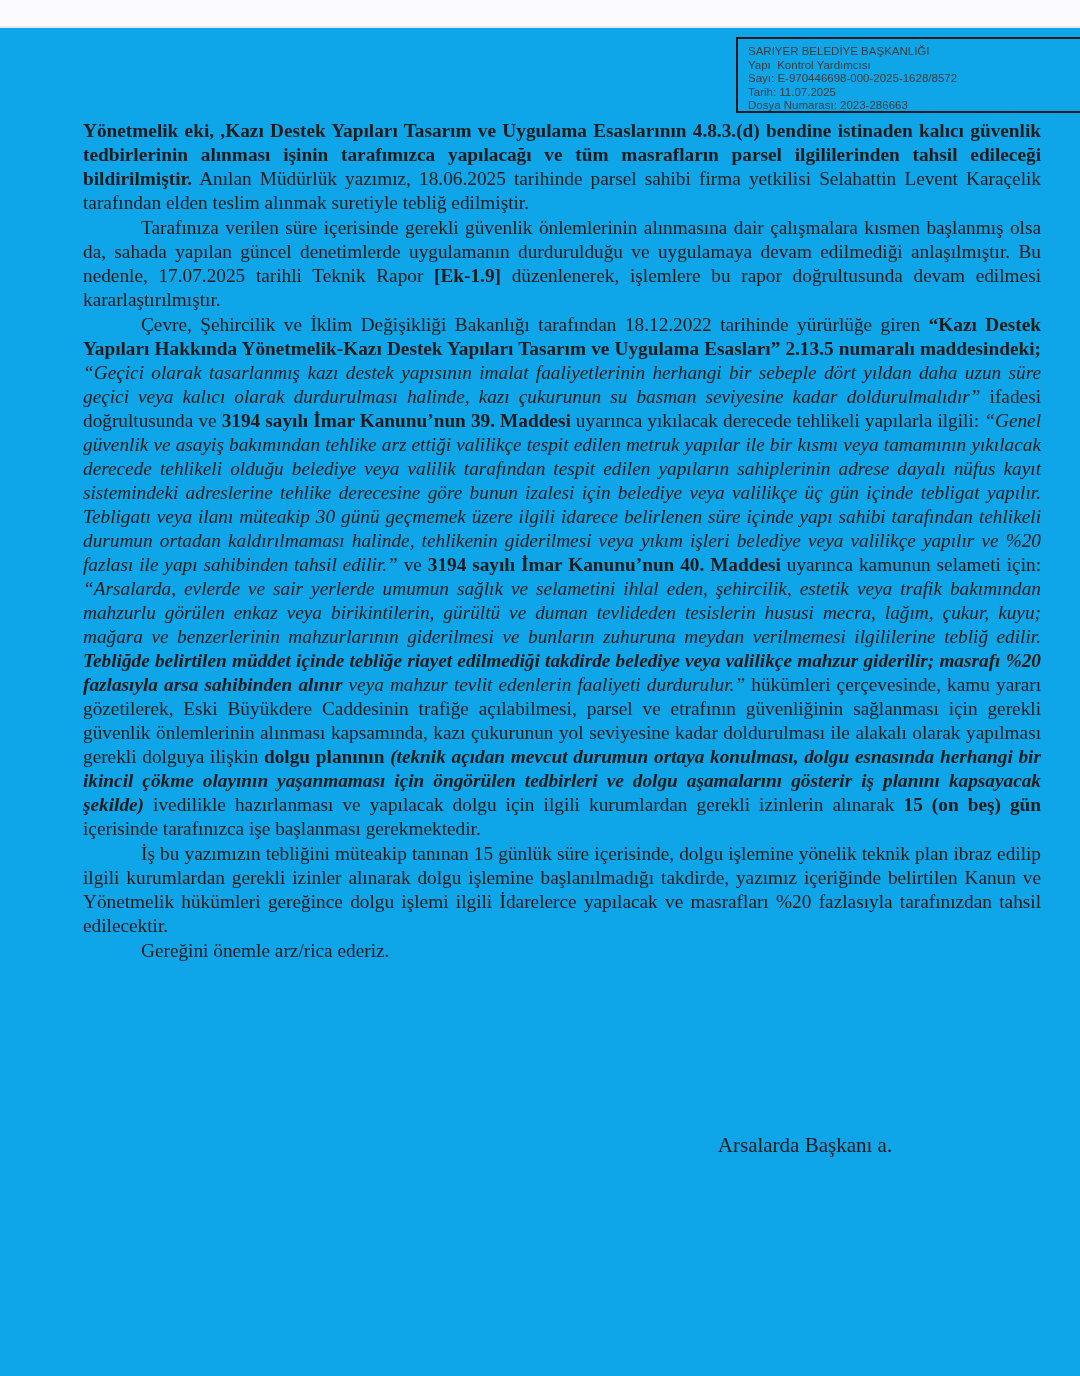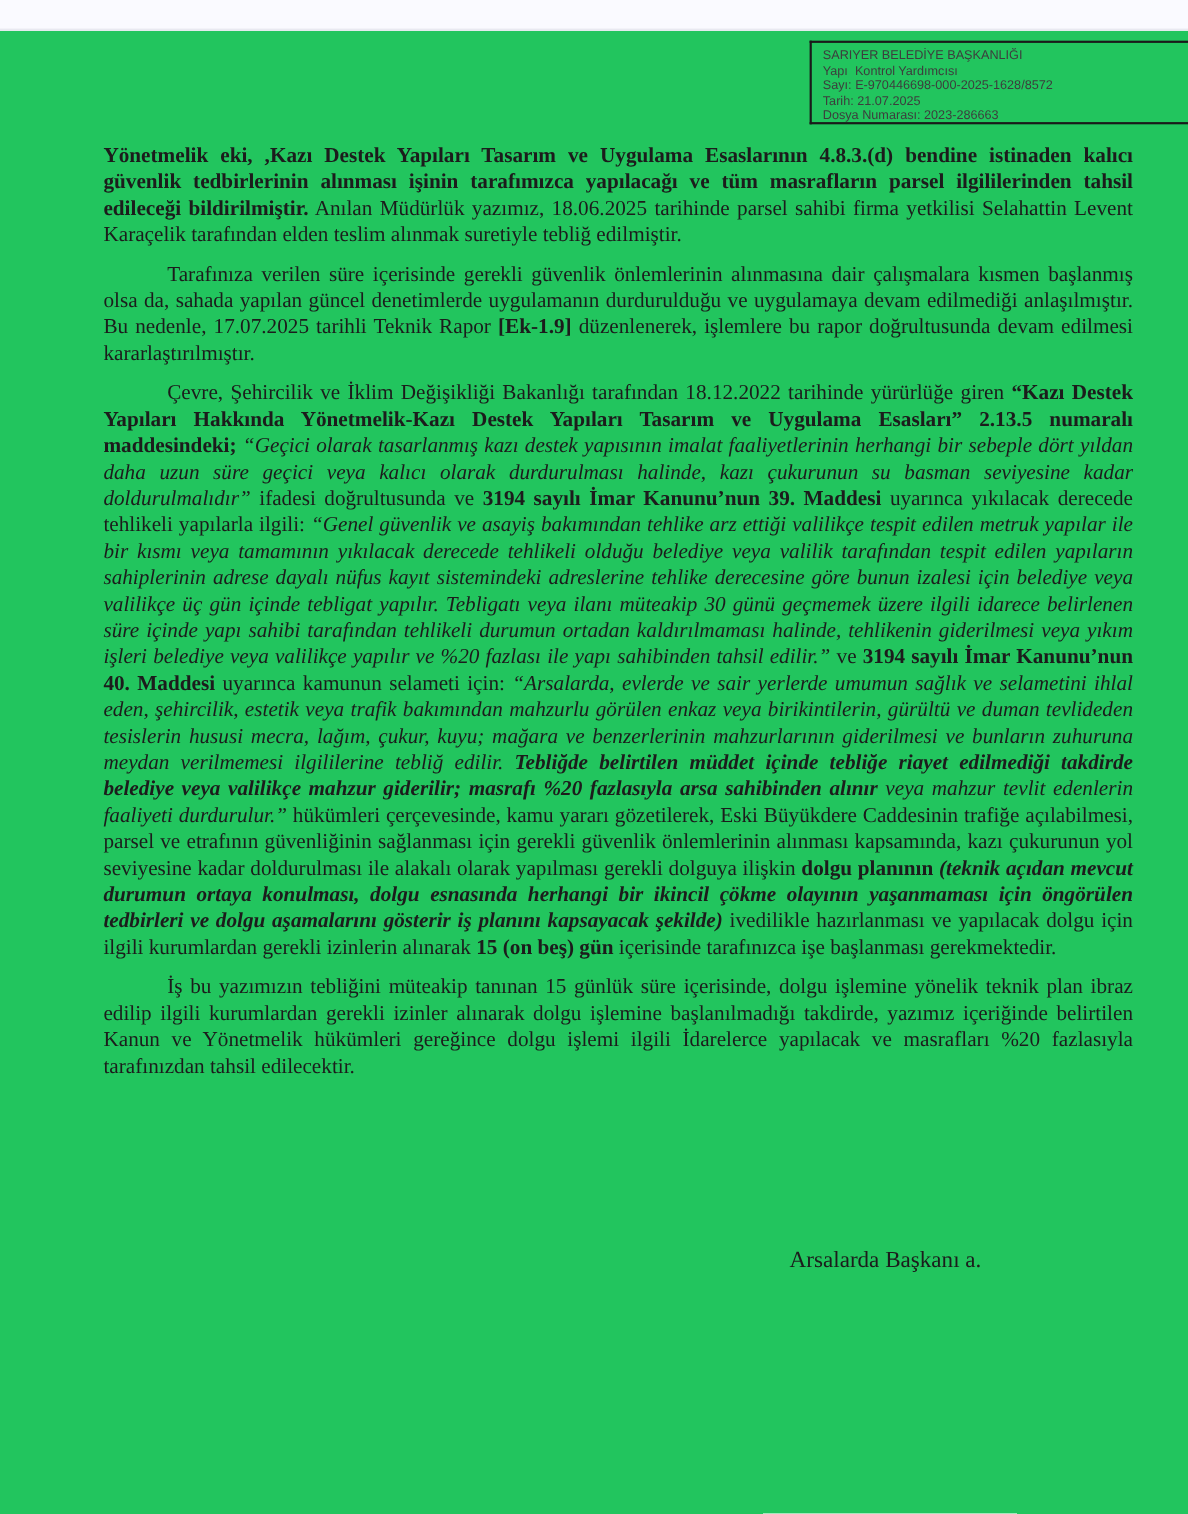--- a/index.html
+++ b/index.html
@@ -1,19 +1,19 @@
 <!DOCTYPE html>
 <html lang="tr"><head>
 <meta charset="utf-8">
 <style>
   html,body{margin:0;padding:0;background:#ffffff;}
   .page{
     position:relative;
     width:1080px;height:1376px;
-    background:#22c55e;
+    background:#0ea5e9;
     font-family:"Liberation Serif", serif;
     color:#1c1c1c;
     overflow:hidden;
   }
   .top-strip{
     position:absolute;top:0;left:0;width:1080px;height:26px;
     background:#fafaff;border-bottom:2px solid #e9e9f1;
   }
   .header-box{
     position:absolute;top:37px;left:736px;width:344px;height:76px;
@@ -22,21 +22,21 @@
     padding:6px 0 0 10px;
     font-family:"Liberation Sans", sans-serif;
     font-size:11.5px;line-height:13.6px;color:#3d3d3d;
   }
   .header-box div{white-space:pre-wrap;}
   .doc-body{
     position:absolute;top:118px;left:82px;width:960px;
     font-size:19.3px;line-height:24px;
     text-align:justify;
   }
-  .doc-body p{margin:12px;padding:0;}
+  .doc-body p{margin:1px;padding:0;}
   .doc-body p.indent{text-indent:58px;}
   .run-normal{font-weight:normal;font-style:normal;}
   .run-bold{font-weight:bold;}
   .run-italic{font-style:italic;}
   .run-bolditalic{font-weight:bold;font-style:italic;}
   .signature{
     position:absolute;top:1131px;left:615px;width:380px;
     text-align:center;font-size:21px;line-height:29px;color:#1c1c1c;
   }
   .attachment-note{
@@ -48,29 +48,30 @@
 <body>
 
 <div class="page">
 
   <div class="top-strip"></div>
 
   <div class="header-box">
     <div>SARIYER BELEDİYE BAŞKANLIĞI</div>
     <div>Yapı  Kontrol Yardımcısı</div>
     <div>Sayı: E-970446698-000-2025-1628/8572</div>
-    <div>Tarih: 21.07.2025</div>
+    <div>Tarih: 11.07.2025</div>
     <div>Dosya Numarası: 2023-286663</div>
   </div>
 
   <div class="doc-body">
     <p><span class="run-bold">Yönetmelik eki, ,Kazı Destek Yapıları Tasarım ve Uygulama Esaslarının 4.8.3.(d) bendine istinaden kalıcı güvenlik tedbirlerinin alınması işinin tarafımızca yapılacağı ve tüm masrafların parsel ilgililerinden tahsil edileceği bildirilmiştir.</span><span class="run-normal"> Anılan Müdürlük yazımız, 18.06.2025 tarihinde parsel sahibi firma yetkilisi Selahattin Levent Karaçelik tarafından elden teslim alınmak suretiyle tebliğ edilmiştir.</span></p>
     <p class="indent"><span class="run-normal">Tarafınıza verilen süre içerisinde gerekli güvenlik önlemlerinin alınmasına dair çalışmalara kısmen başlanmış olsa da, sahada yapılan güncel denetimlerde uygulamanın durdurulduğu ve uygulamaya devam edilmediği anlaşılmıştır. Bu nedenle, 17.07.2025 tarihli Teknik Rapor </span><span class="run-bold">[Ek-1.9]</span><span class="run-normal"> düzenlenerek, işlemlere bu rapor doğrultusunda devam edilmesi kararlaştırılmıştır.</span></p>
     <p class="indent"><span class="run-normal">Çevre, Şehircilik ve İklim Değişikliği Bakanlığı tarafından 18.12.2022 tarihinde yürürlüğe giren </span><span class="run-bold">“Kazı Destek Yapıları Hakkında Yönetmelik-Kazı Destek Yapıları Tasarım ve Uygulama Esasları” 2.13.5 numaralı maddesindeki;</span><span class="run-italic"> “Geçici olarak tasarlanmış kazı destek yapısının imalat faaliyetlerinin herhangi bir sebeple dört yıldan daha uzun süre geçici veya kalıcı olarak durdurulması halinde, kazı çukurunun su basman seviyesine kadar doldurulmalıdır”</span><span class="run-normal"> ifadesi doğrultusunda ve </span><span class="run-bold">3194 sayılı İmar Kanunu’nun 39. Maddesi</span><span class="run-normal"> uyarınca yıkılacak derecede tehlikeli yapılarla ilgili: </span><span class="run-italic">“Genel güvenlik ve asayiş bakımından tehlike arz ettiği valilikçe tespit edilen metruk yapılar ile bir kısmı veya tamamının yıkılacak derecede tehlikeli olduğu belediye veya valilik tarafından tespit edilen yapıların sahiplerinin adrese dayalı nüfus kayıt sistemindeki adreslerine tehlike derecesine göre bunun izalesi için belediye veya valilikçe üç gün içinde tebligat yapılır. Tebligatı veya ilanı müteakip 30 günü geçmemek üzere ilgili idarece belirlenen süre içinde yapı sahibi tarafından tehlikeli durumun ortadan kaldırılmaması halinde, tehlikenin giderilmesi veya yıkım işleri belediye veya valilikçe yapılır ve %20 fazlası ile yapı sahibinden tahsil edilir.”</span><span class="run-normal"> ve </span><span class="run-bold">3194 sayılı İmar Kanunu’nun 40. Maddesi</span><span class="run-normal"> uyarınca kamunun selameti için: </span><span class="run-italic">“Arsalarda, evlerde ve sair yerlerde umumun sağlık ve selametini ihlal eden, şehircilik, estetik veya trafik bakımından mahzurlu görülen enkaz veya birikintilerin, gürültü ve duman tevlideden tesislerin hususi mecra, lağım, çukur, kuyu; mağara ve benzerlerinin mahzurlarının giderilmesi ve bunların zuhuruna meydan verilmemesi ilgililerine tebliğ edilir. </span><span class="run-bolditalic">Tebliğde belirtilen müddet içinde tebliğe riayet edilmediği takdirde belediye veya valilikçe mahzur giderilir; masrafı %20 fazlasıyla arsa sahibinden alınır</span><span class="run-italic"> veya mahzur tevlit edenlerin faaliyeti durdurulur.”</span><span class="run-normal"> hükümleri çerçevesinde, kamu yararı gözetilerek, Eski Büyükdere Caddesinin trafiğe açılabilmesi, parsel ve etrafının güvenliğinin sağlanması için gerekli güvenlik önlemlerinin alınması kapsamında, kazı çukurunun yol seviyesine kadar doldurulması ile alakalı olarak yapılması gerekli dolguya ilişkin </span><span class="run-bold">dolgu planının </span><span class="run-bolditalic">(teknik açıdan mevcut durumun ortaya konulması, dolgu esnasında herhangi bir ikincil çökme olayının yaşanmaması için öngörülen tedbirleri ve dolgu aşamalarını gösterir iş planını kapsayacak şekilde)</span><span class="run-normal"> ivedilikle hazırlanması ve yapılacak dolgu için ilgili kurumlardan gerekli izinlerin alınarak </span><span class="run-bold">15 (on beş) gün</span><span class="run-normal"> içerisinde tarafınızca işe başlanması gerekmektedir.</span></p>
     <p class="indent"><span class="run-normal">İş bu yazımızın tebliğini müteakip tanınan 15 günlük süre içerisinde, dolgu işlemine yönelik teknik plan ibraz edilip ilgili kurumlardan gerekli izinler alınarak dolgu işlemine başlanılmadığı takdirde, yazımız içeriğinde belirtilen Kanun ve Yönetmelik hükümleri gereğince dolgu işlemi ilgili İdarelerce yapılacak ve masrafları %20 fazlasıyla tarafınızdan tahsil edilecektir.</span></p>
+    <p class="indent"><span class="run-normal">Gereğini önemle arz/rica ederiz.</span></p>
   </div>
 
   <div class="signature">
     <div>Arsalarda Başkanı a.</div>
   </div>
 
 
 </div>
 
 </body></html>

